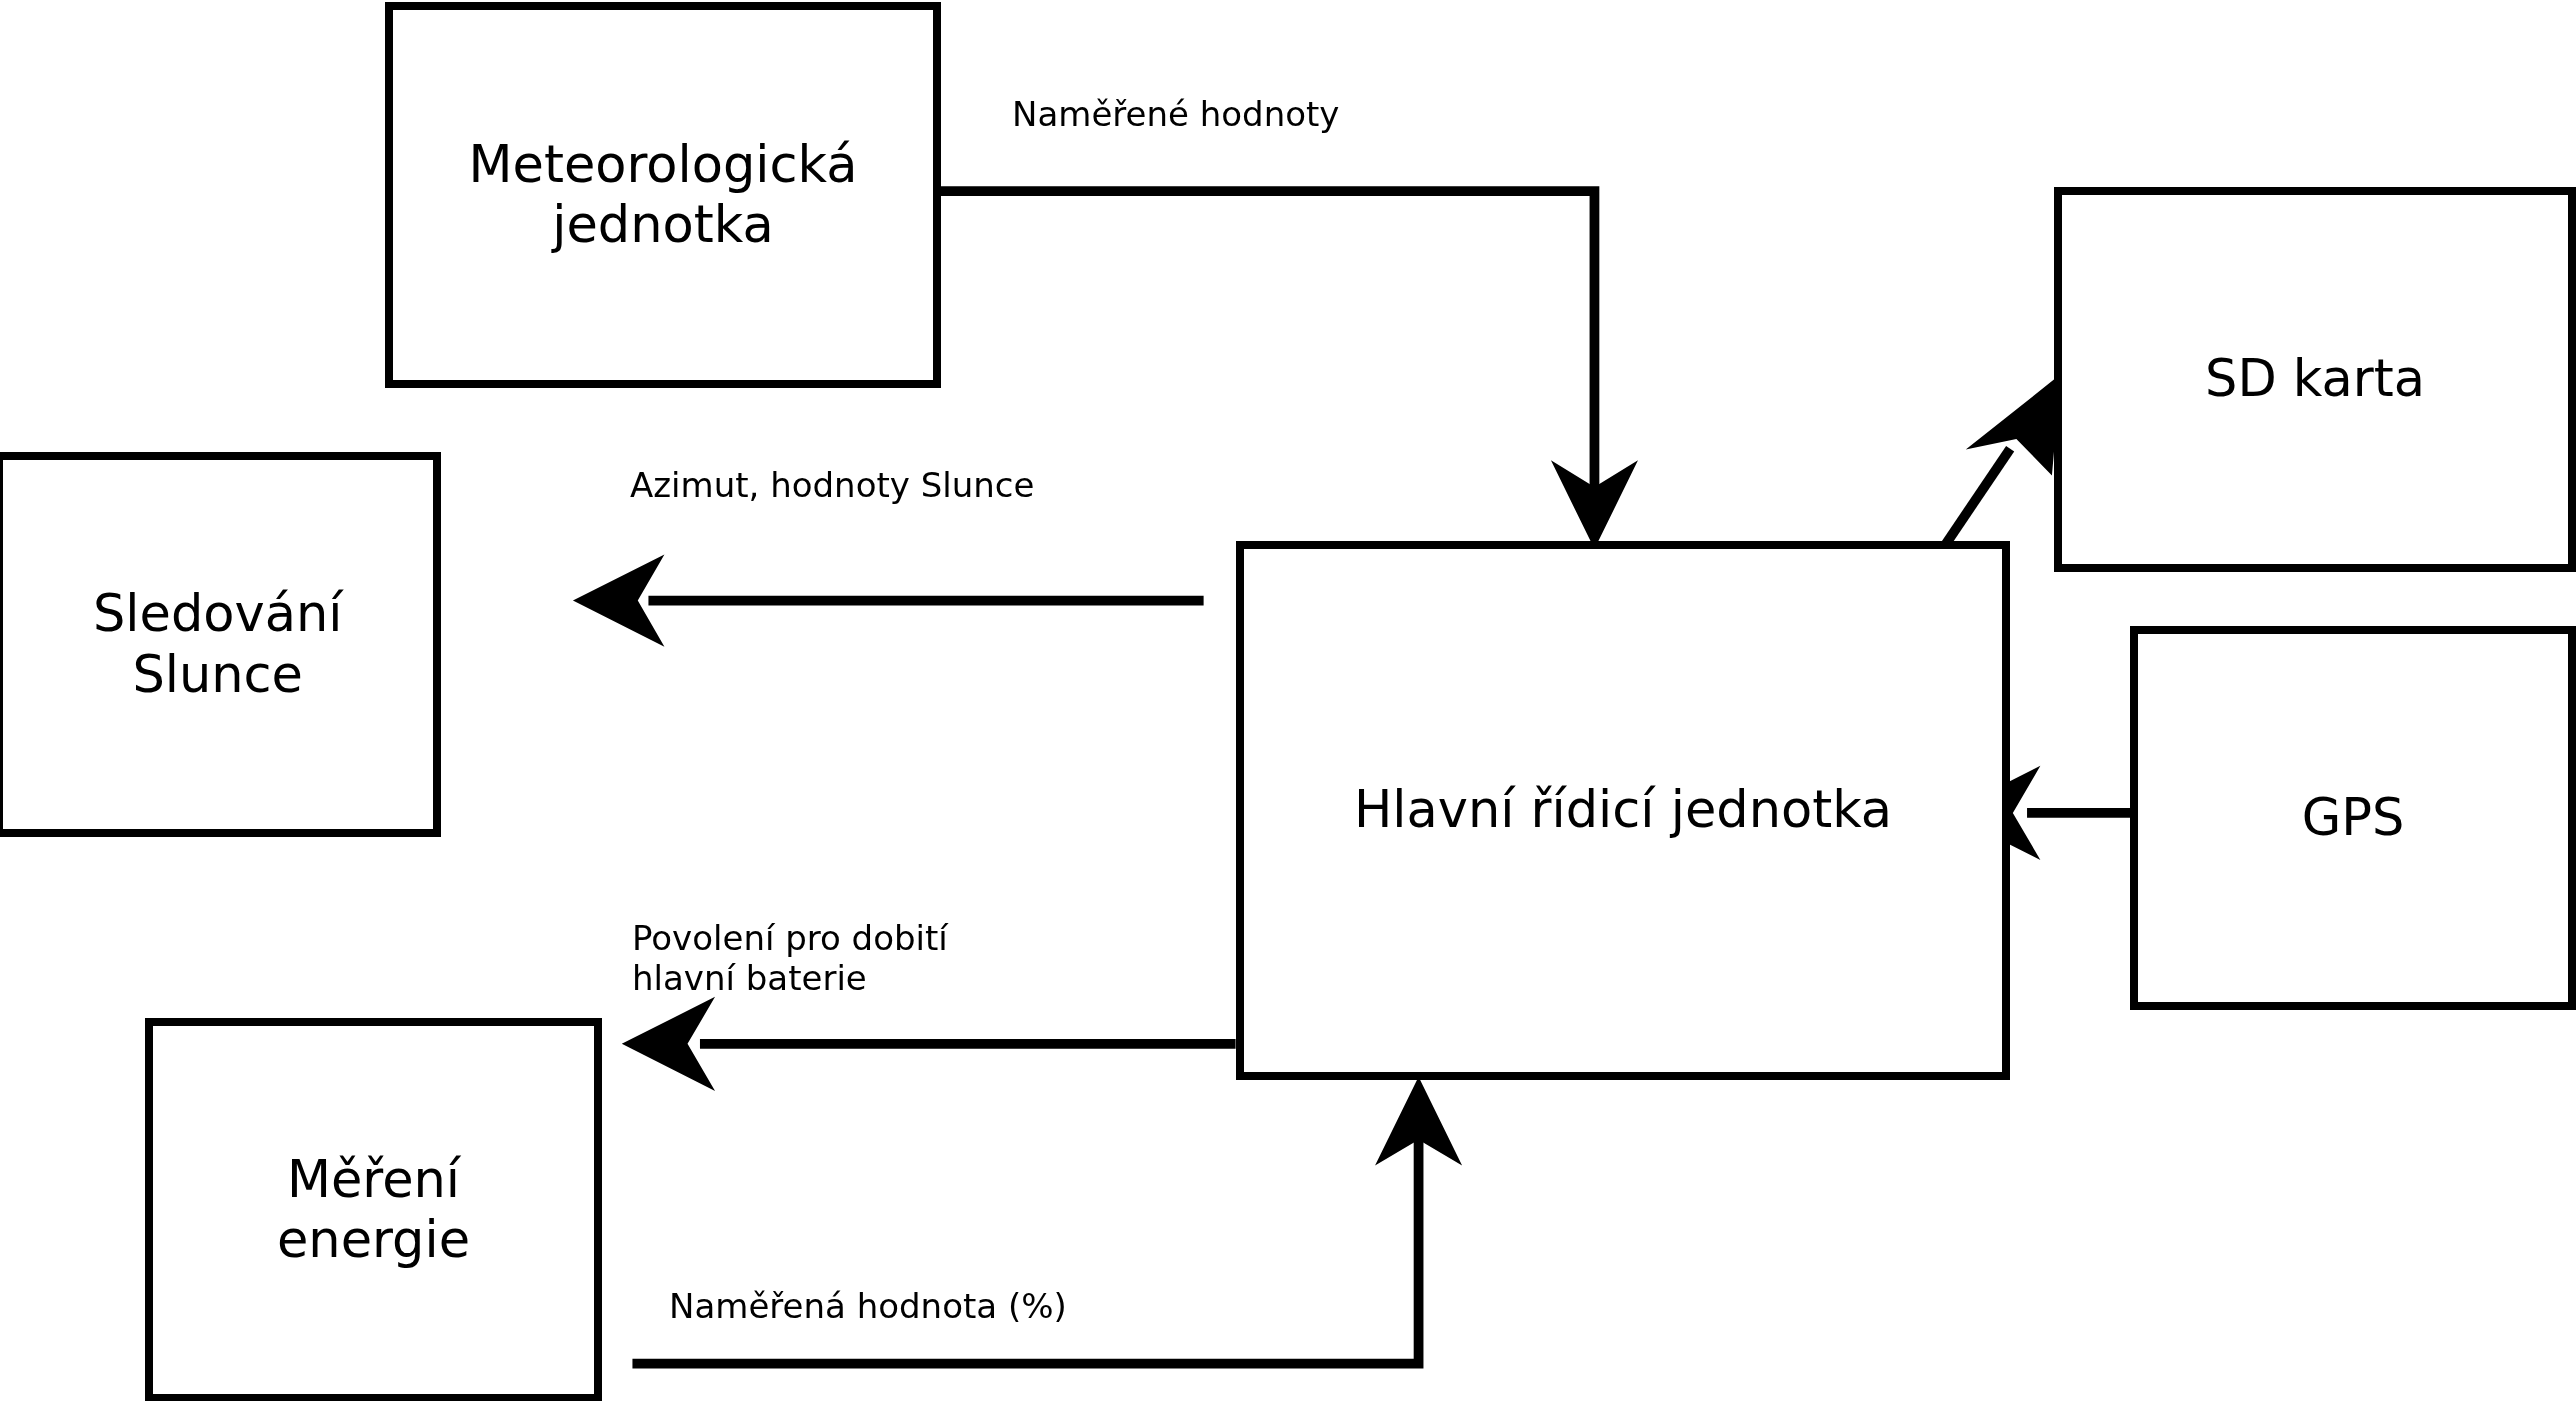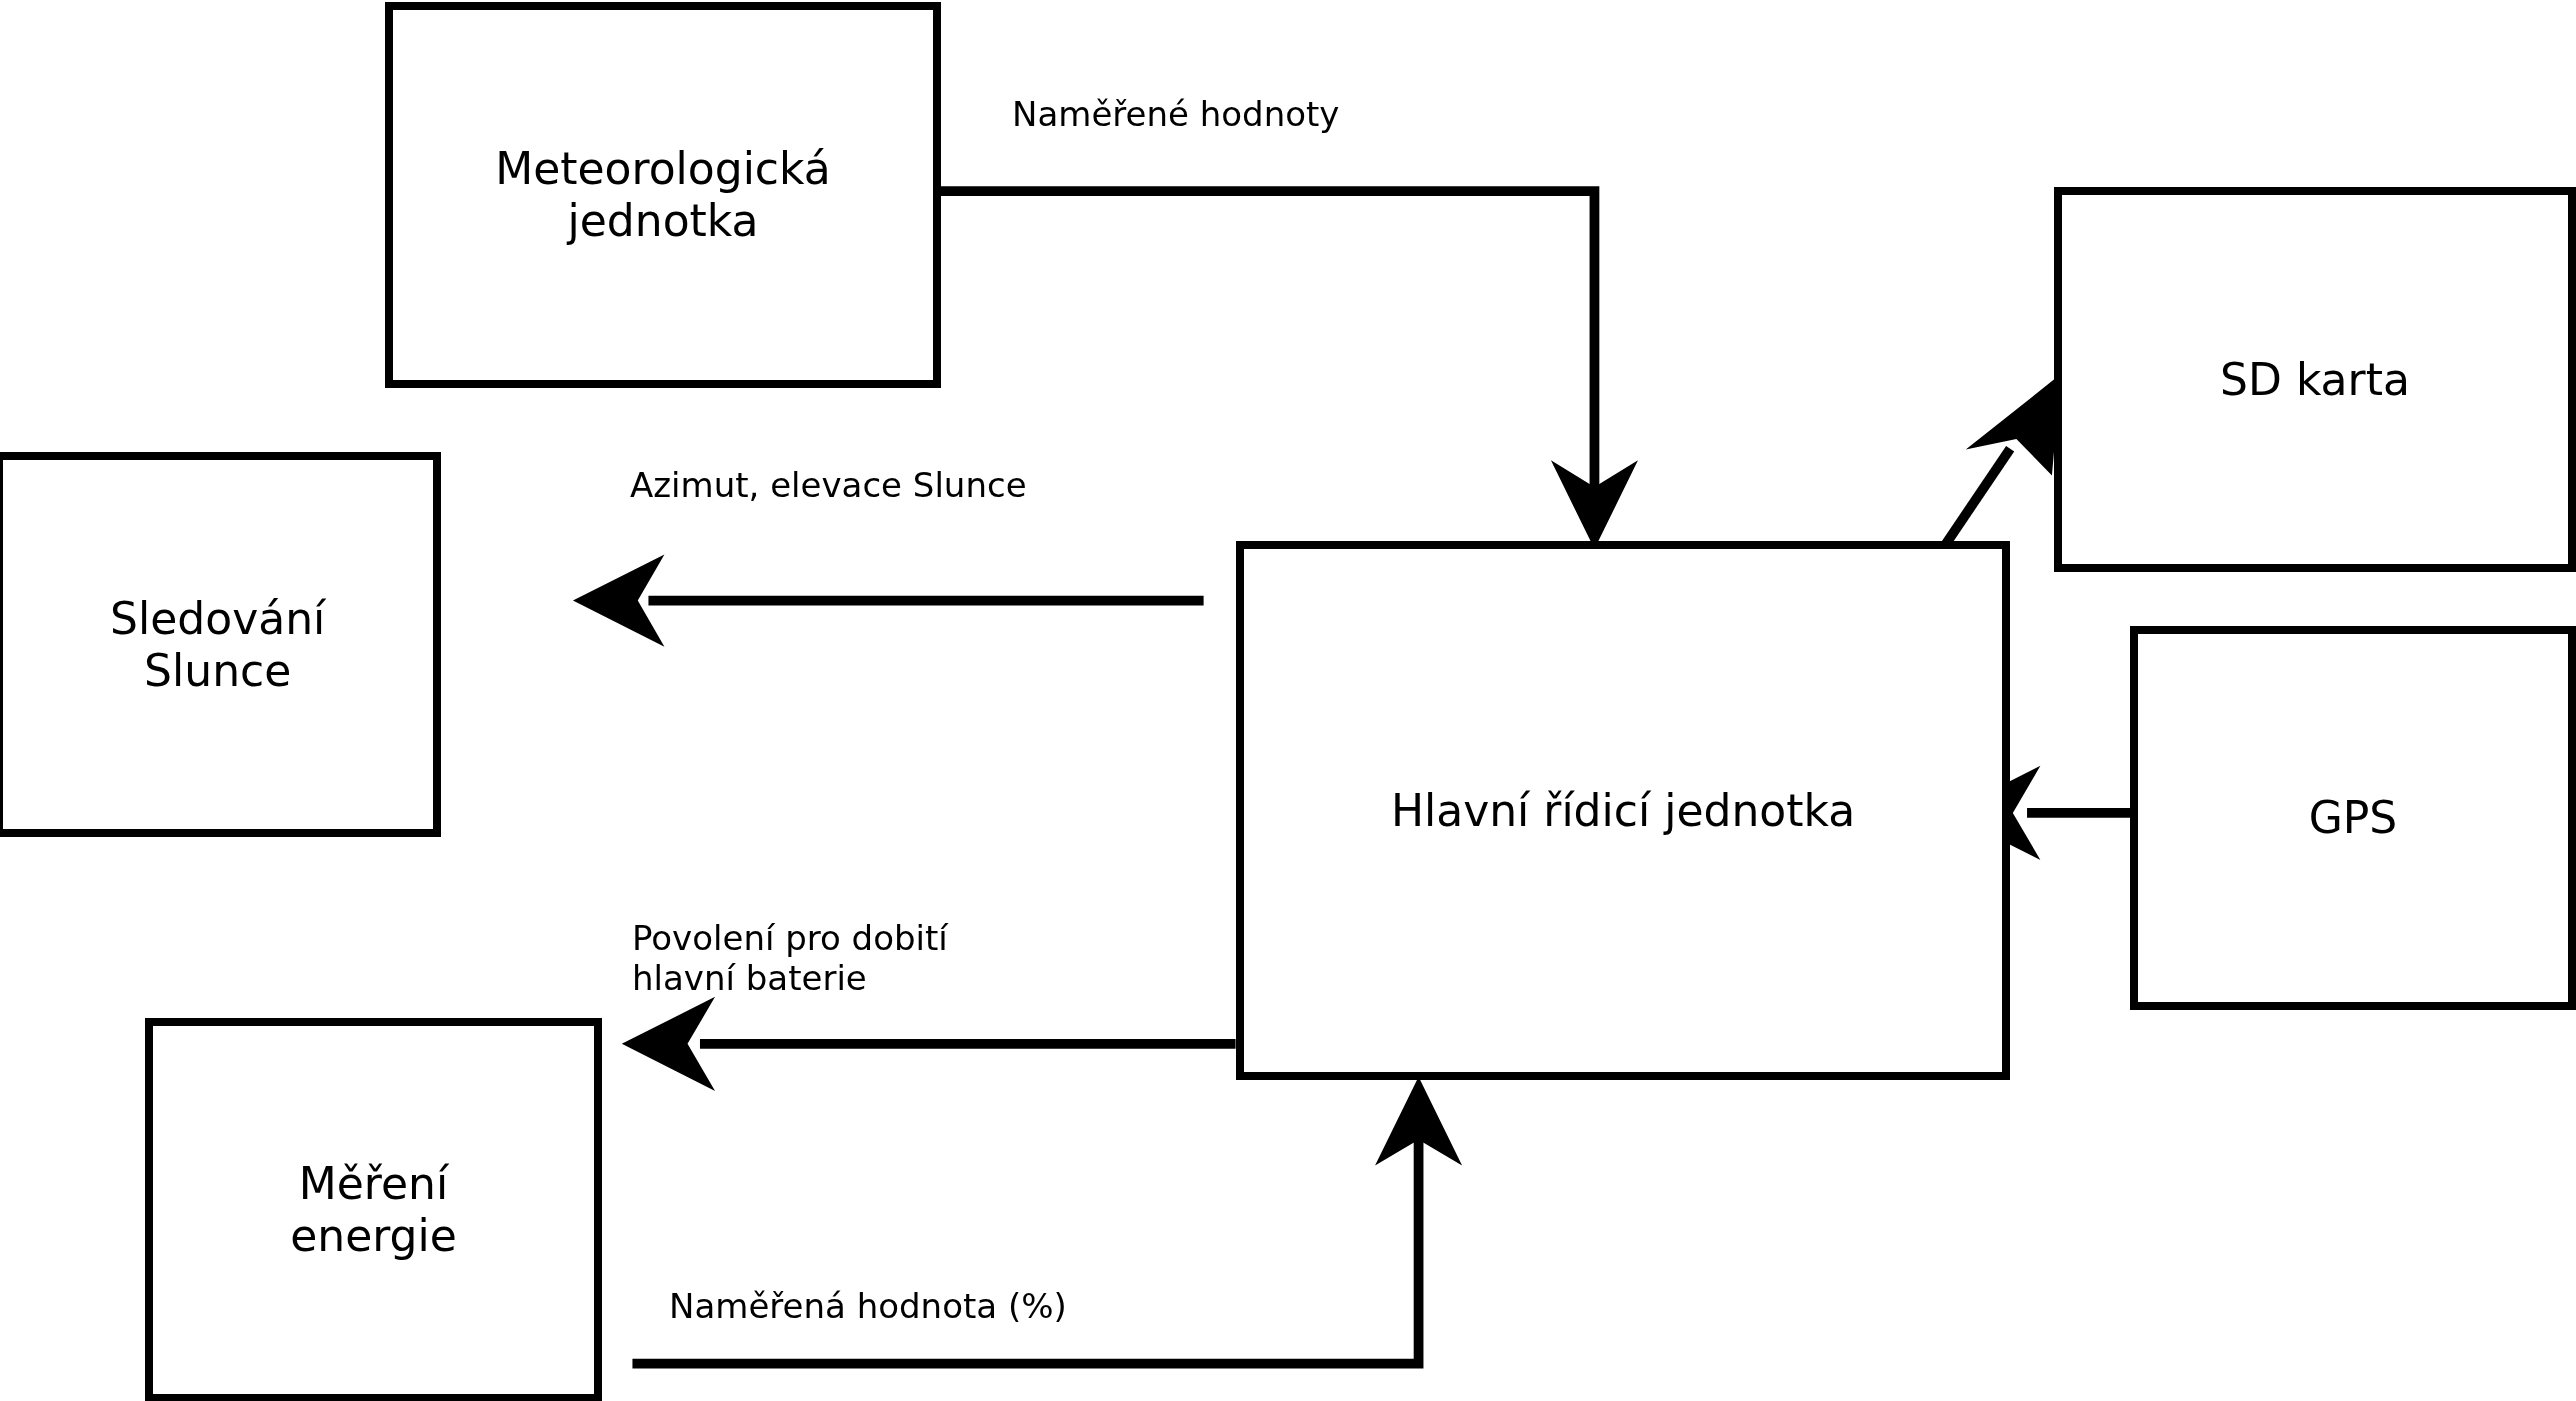--- a/index.html
+++ b/index.html
@@ -30,21 +30,21 @@
     box-sizing: border-box;
     border: 8px solid #000000;
     background: #ffffff;
     display: flex;
     align-items: center;
     justify-content: center;
     text-align: center;
   }
   .node-label {
     font-family: "DejaVu Sans", sans-serif;
-    font-size: 44px;
+    font-size: 51px;
     line-height: 1.18;
     color: #000000;
     white-space: pre-line;
     padding: 0 9px;
   }
   .edge-label {
     position: absolute;
     font-family: "DejaVu Sans", sans-serif;
     font-size: 34px;
     line-height: 1.18;
@@ -127,21 +127,21 @@
   <div class="node-box" id="node-sdcard">
     <span class="node-label">SD karta</span>
   </div>
 
   <div class="node-box" id="node-gps">
     <span class="node-label">GPS</span>
   </div>
 
   <div class="edge-label" id="label-measured-values">Naměřené hodnoty</div>
 
-  <div class="edge-label" id="label-azimuth">Azimut, elevace Slunce</div>
+  <div class="edge-label" id="label-azimuth">Azimut, hodnoty Slunce</div>
 
   <div class="edge-label" id="label-charge-permission">Povolení pro dobití
 hlavní baterie</div>
 
   <div class="edge-label" id="label-measured-percent">Naměřená hodnota (%)</div>
 
 </div>
 
 
 </body></html>

